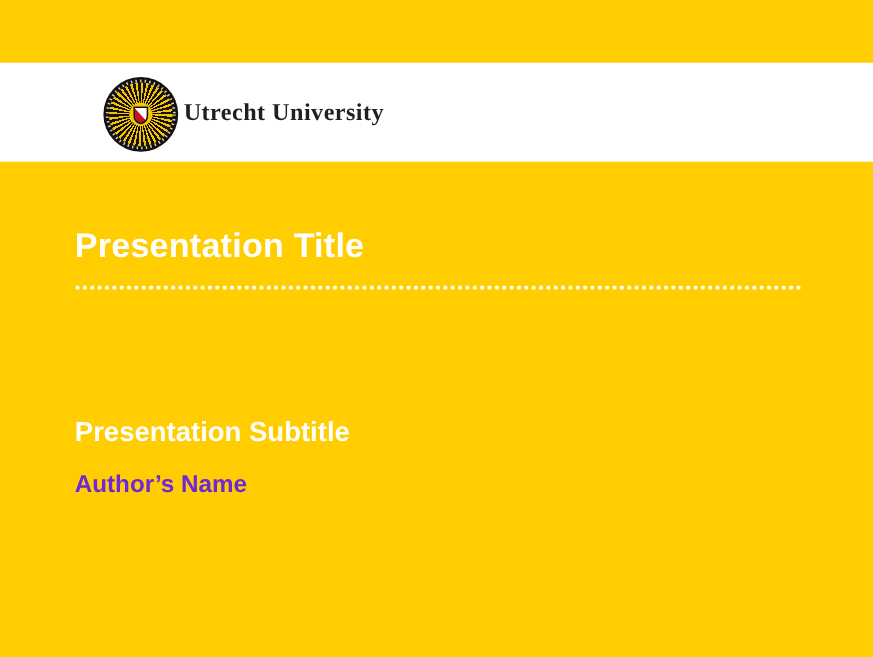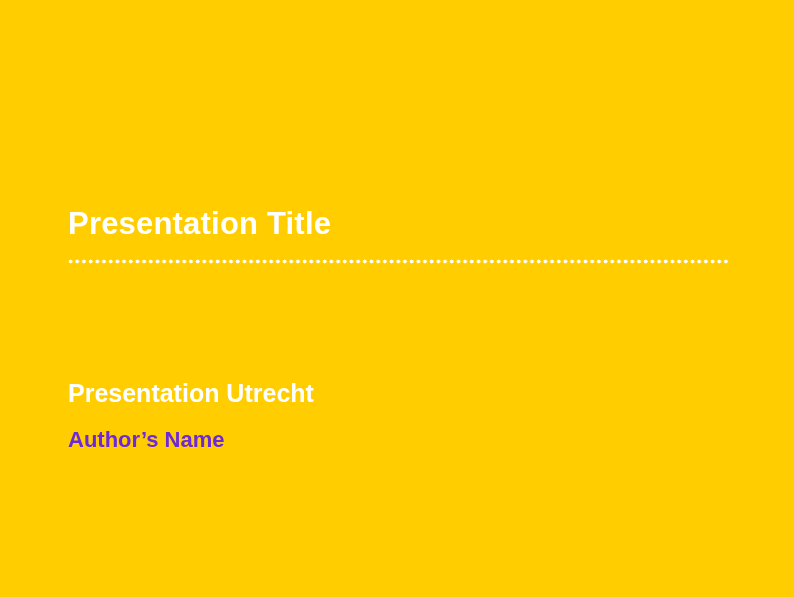--- a/index.html
+++ b/index.html
@@ -96,22 +96,42 @@
     font-weight: 700;
     color: #6d28d9;
     white-space: nowrap;
   }
 </style>
 </head>
 <body>
 
 <div class="slide">
 
+  <div class="header-band">
+
+    <div class="logo">
+      <div class="rays"></div>
+      <svg width="68" height="68" viewBox="0 0 68 68">
+
+        <circle cx="34" cy="34" r="30.5" fill="none" stroke="rgba(255,255,255,0.8)" stroke-width="2.6" stroke-dasharray="1.3 2.9"></circle>
+
+        <circle cx="34" cy="34" r="10.5" fill="#F7CA00"></circle>
+
+        <path d="M28 27.5 h12 v7.8 c0 4.4 -3 6.4 -6 7 c-3 -0.6 -6 -2.6 -6 -7 Z" fill="#FFFFFF"></path>
+
+        <path d="M28.7 28.6 L38.9 39.8 C37.6 40.9 36 41.5 34 41.9 C31.2 41.3 28.7 39.3 28.7 35.2 Z" fill="#C8102E"></path>
+
+        <path d="M28 27.5 h12 v7.8 c0 4.4 -3 6.4 -6 7 c-3 -0.6 -6 -2.6 -6 -7 Z" fill="none" stroke="#1A120B" stroke-width="1.4"></path>
+      </svg>
+    </div>
+
+    <div class="wordmark">Utrecht University</div>
+  </div>
 
   <h1 class="title">Presentation Title</h1>
 
   <div class="dotted"></div>
 
-  <h2 class="subtitle">Presentation Utrecht</h2>
+  <h2 class="subtitle">Presentation Subtitle</h2>
 
   <p class="author">Author’s Name</p>
 
 </div>
 
 </body></html>

